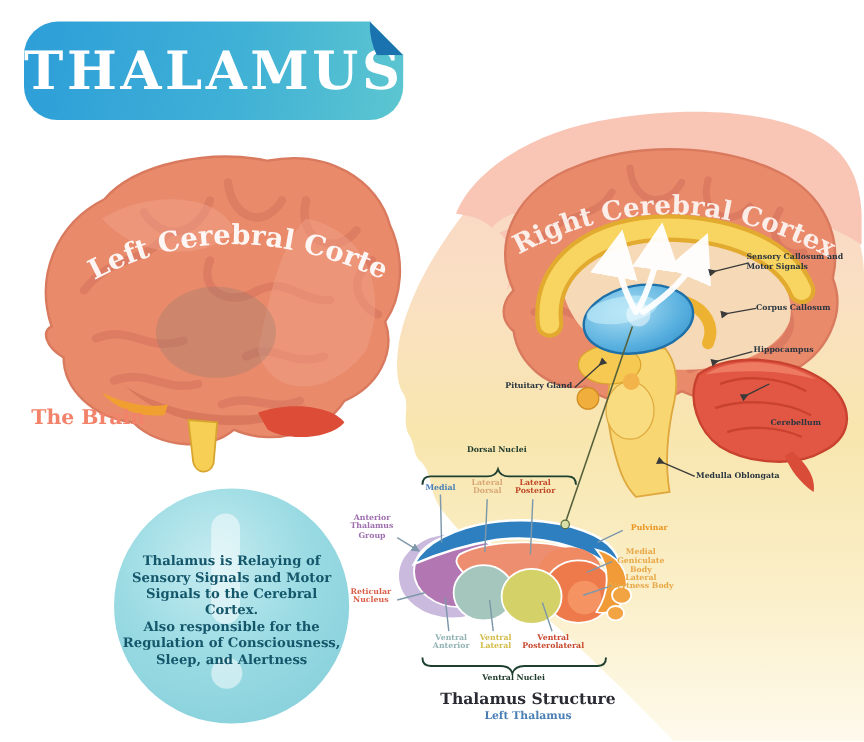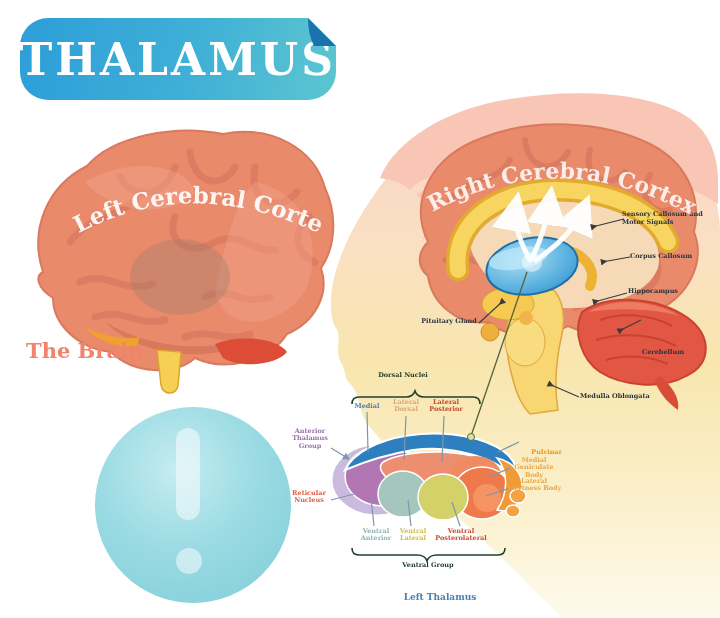--- a/index.html
+++ b/index.html
@@ -2,25 +2,25 @@
 <html><head>
 <meta charset="utf-8">
 <style>
   html,body{margin:0;padding:0;background:#fff;}
   #canvas{position:relative;width:720px;height:618px;background:#fff;overflow:hidden;
           font-family:"DejaVu Serif",serif;}
   .abs{position:absolute;}
   
   #banner{left:20px;top:18px;width:316px;height:82px;border-radius:28px;
           background:linear-gradient(100deg,#2d9ed8 0%,#3fb0d6 55%,#5cc6d0 100%);
-          display:flex;align-items:center;justify-content:flex-end;}
+          display:flex;align-items:center;justify-content:flex-start;}
   #banner .fold-wrap{position:absolute;top:0;right:0;width:28px;height:28px;}
   #banner h1{margin:0;color:#fff;font-size:44px;font-weight:bold;letter-spacing:3px;}
   
-  #the-brain{left:26px;top:338px;font-size:21px;font-weight:bold;color:#f2836a;}
+  #the-brain{left:26px;top:338px;font-size:17px;font-weight:bold;color:#f2836a;}
   
   .anno{font-size:6.5px;font-weight:bold;color:#2a3540;line-height:1.2;text-align:left;}
   
   .sl{font-size:6.5px;font-weight:bold;line-height:1.15;text-align:center;}
   #structure-title{left:355px;top:576px;width:170px;text-align:center;font-size:13px;
                    font-weight:bold;color:#2a2a33;}
   #structure-subtitle{left:355px;top:592px;width:170px;text-align:center;font-size:9px;
                    font-weight:bold;color:#4a7fb5;}
   
   #info-circle{left:95px;top:407px;width:196px;height:196px;border-radius:50%;
@@ -222,33 +222,36 @@
 
   <div id="the-brain" class="abs">The Brain</div>
 
   <div class="abs anno" style="left:622px;top:211px;width:84px;">Sensory Callosum and Motor Signals</div>
   <div class="abs anno" style="left:630px;top:253px;width:86px;">Corpus Callosum</div>
   <div class="abs anno" style="left:628px;top:288px;width:80px;">Hippocampus</div>
   <div class="abs anno" style="left:642px;top:315px;width:70px;margin-top:34px;">Cerebellum</div>
   <div class="abs anno" style="left:580px;top:393px;width:100px;">Medulla Oblongata</div>
   <div class="abs anno" style="left:420px;top:318px;width:58px;text-align:center;">Pituitary Gland</div>
 
-  <div class="abs sl" style="left:375px;top:372px;width:56px;color:#1e3a2c;">Dorsal Nuclei</div>
+  <div class="abs sl" style="left:386px;top:372px;width:56px;color:#1e3a2c;">Dorsal Nuclei</div>
   <div class="abs sl" style="left:348px;top:403px;width:38px;color:#4a7fb5;">Medial</div>
   <div class="abs sl" style="left:388px;top:399px;width:36px;color:#d9a876;">Lateral Dorsal</div>
   <div class="abs sl" style="left:426px;top:399px;width:40px;color:#c04a2a;">Lateral Posterior</div>
   <div class="abs sl" style="left:288px;top:428px;width:44px;color:#9e6fae;">Anterior Thalamus Group</div>
   <div class="abs sl" style="left:286px;top:490px;width:46px;color:#d95f4a;">Reticular Nucleus</div>
-  <div class="abs sl" style="left:520px;top:437px;width:42px;text-align:right;color:#e8941f;margin-top:12px;">Pulvinar</div>
+  <div class="abs sl" style="left:520px;top:437px;width:42px;text-align:center;color:#e8941f;">Pulvinar</div>
   <div class="abs sl" style="left:506px;top:457px;width:56px;color:#e8a848;">Medial Geniculate Body</div>
   <div class="abs sl" style="left:506px;top:478px;width:56px;color:#e8a848;">Lateral Alertness Body</div>
   <div class="abs sl" style="left:356px;top:528px;width:40px;color:#93b3b5;">Ventral Anterior</div>
   <div class="abs sl" style="left:394px;top:528px;width:38px;color:#d3bc4a;">Ventral Lateral</div>
   <div class="abs sl" style="left:432px;top:528px;width:58px;color:#c94a30;">Ventral Posterolateral</div>
-  <div class="abs sl" style="left:400px;top:562px;width:56px;color:#1e3a2c;">Ventral Group</div>
-
+  <div class="abs sl" style="left:400px;top:562px;width:56px;color:#1e3a2c;">Ventral Nuclei</div>
+
+  <div id="structure-title" class="abs">Thalamus Structure</div>
   <div id="structure-subtitle" class="abs">Left Thalamus</div>
 
   <div id="info-circle" class="abs"></div>
   <div id="excl-bar" class="abs"></div>
   <div id="excl-dot" class="abs"></div>
+  <div id="info-text" class="abs">Thalamus is Relaying of Sensory Signals and Motor Signals to the Cerebral Cortex.
+Also responsible for the Regulation of Consciousness, Sleep, and Alertness</div>
 
 </div>
 
 </body></html>

